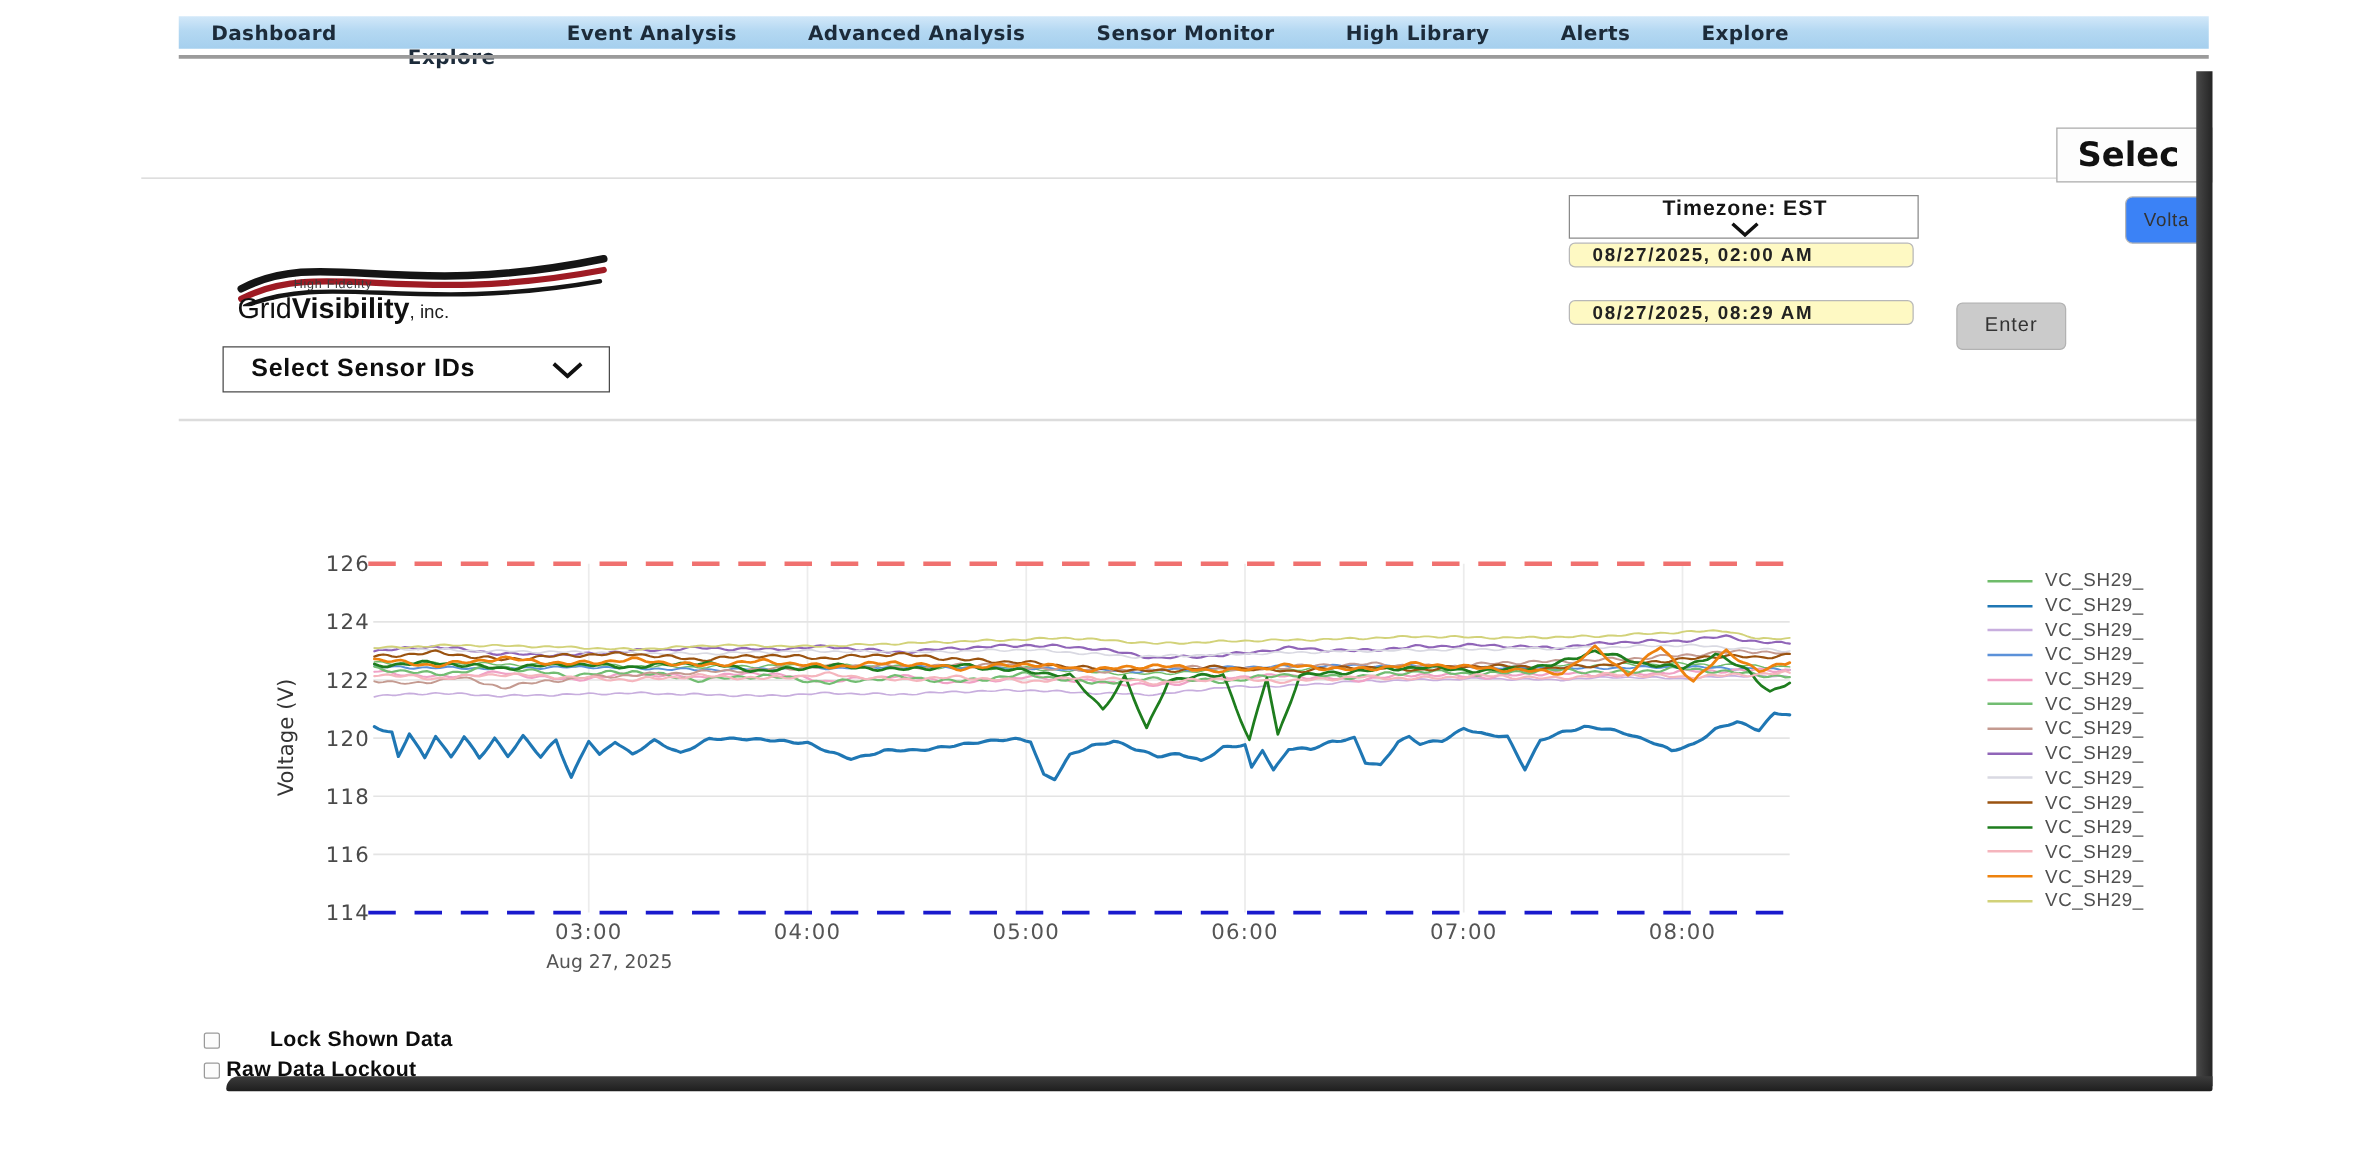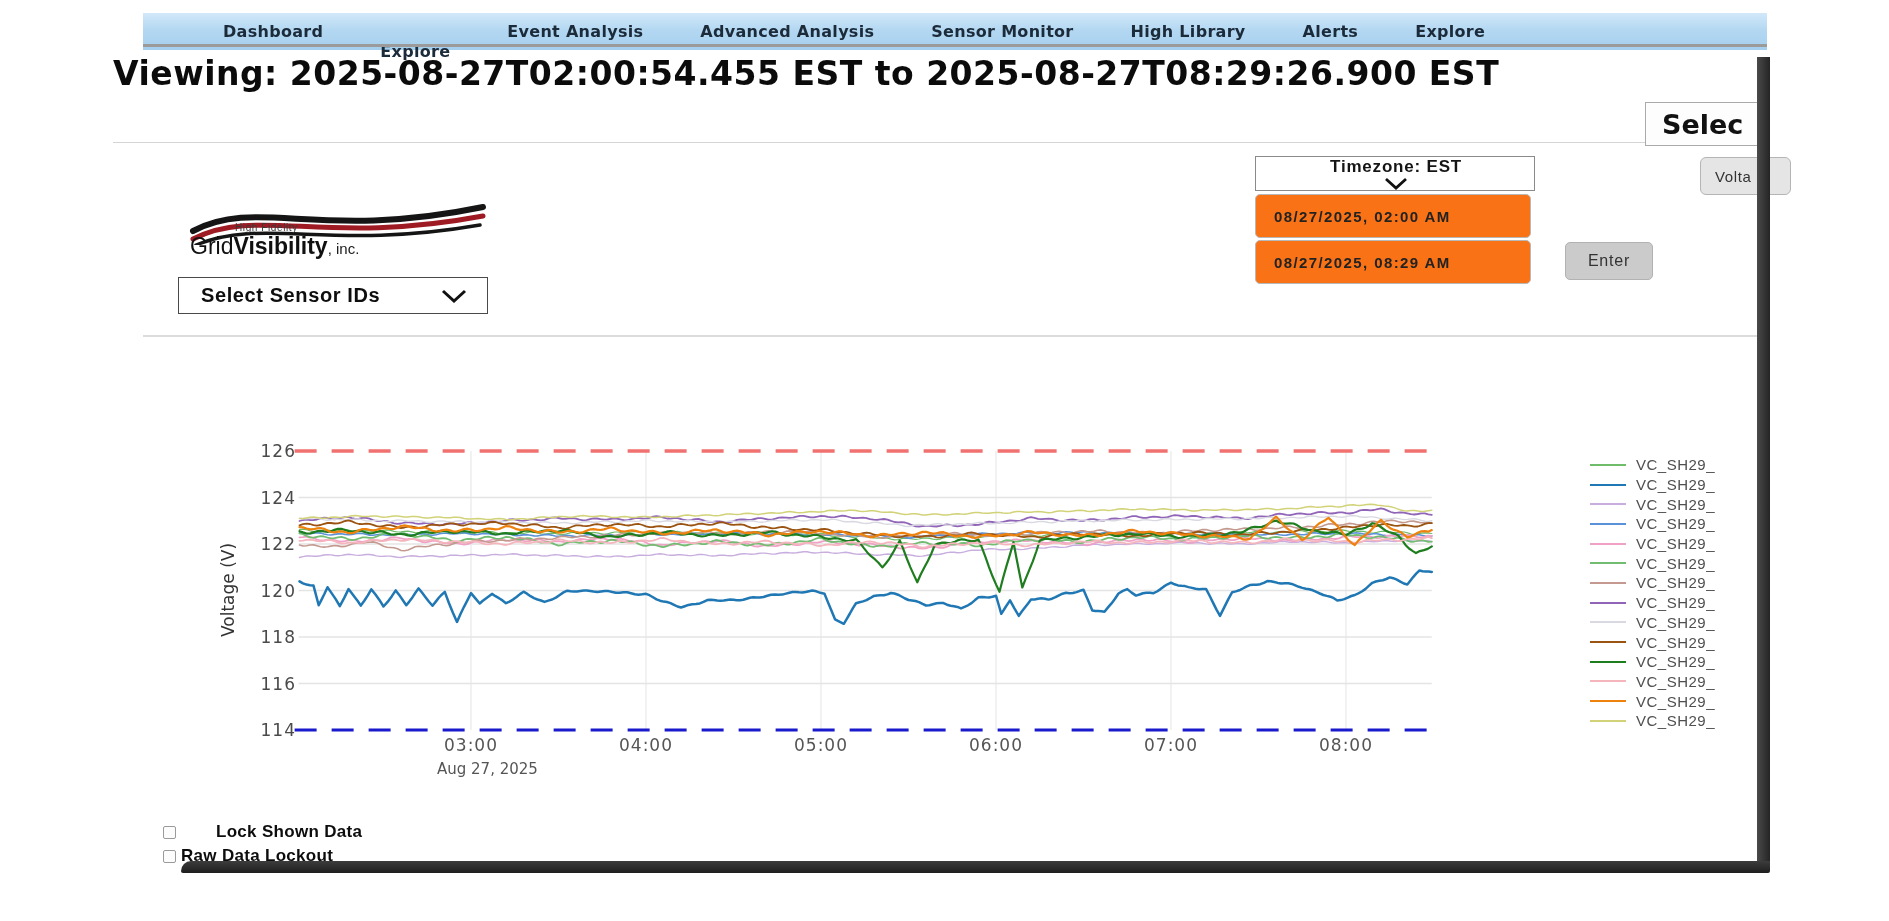--- a/index.html
+++ b/index.html
@@ -1,22 +1,22 @@
 <!DOCTYPE html>
 <html><head>
 <meta charset="utf-8">
 <style>
   html,body{margin:0;padding:0;background:#fff;}
   .page{position:relative;width:1889px;height:921px;background:#fff;overflow:hidden;
         font-family:"Liberation Sans",sans-serif;}
 
   
-  .nav{position:absolute;left:143px;top:13px;width:1624px;height:37px;
+  .nav{position:absolute;left:143px;top:13px;width:1624px;height:26px;
        background:linear-gradient(180deg,#d2e8f9 0%,#b4d8f2 45%,#a5cfee 100%);
-       display:flex;align-items:center;gap:57px;padding-left:80px;box-sizing:border-box;}
+       display:flex;align-items:center;gap:57px;padding-left:26px;box-sizing:border-box;}
   .nav-shadow{position:absolute;left:143px;top:44px;width:1624px;height:3px;background:#9b9b9b;}
   .nav-item{font-family:"DejaVu Sans",sans-serif;font-size:16px;font-weight:700;
             color:#1c2b3a;letter-spacing:.3px;white-space:nowrap;cursor:pointer;}
   .nav-item.active{text-underline-offset:4px;text-decoration-thickness:2px;margin-top:39px;}
 
   
   .viewing-title{position:absolute;left:113px;top:54px;width:1560px;
        font-family:"DejaVu Sans",sans-serif;font-size:33px;font-weight:700;color:#0b0b0b;
        letter-spacing:.5px;white-space:nowrap;}
   .divider-title{position:absolute;left:113px;top:142px;width:1644px;height:1px;background:#d4d4d4;}
@@ -25,28 +25,28 @@
   .select-btn{position:absolute;left:1645px;top:102px;width:125px;height:44px;background:#fdfdfd;
        border:1px solid #aaa;box-sizing:border-box;display:flex;align-items:center;
        padding-left:16px;font-family:"DejaVu Sans",sans-serif;font-size:27px;font-weight:700;color:#111;
        overflow:hidden;cursor:pointer;}
 
   
   .tz-box{position:absolute;left:1255px;top:156px;width:280px;height:35px;background:#fff;
        border:1px solid #8a8a8a;box-sizing:border-box;display:flex;align-items:center;
        justify-content:space-between;padding:0 16px 0 18px;cursor:pointer;flex-direction:column;}
   .tz-box span{font-size:17px;font-weight:700;color:#151515;letter-spacing:.8px;}
-  .dt-input{position:absolute;left:1255px;width:276px;height:44px;background:#f97316;border:1px solid #b8b8b8;
+  .dt-input{position:absolute;left:1255px;width:276px;height:20px;background:#fef9c3;border:1px solid #b8b8b8;
        border-radius:5px;box-sizing:border-box;display:flex;align-items:center;padding-left:18px;
        font-size:15px;font-weight:700;color:#222;letter-spacing:1.4px;cursor:text;}
   .dt-start{top:194px;} .dt-end{top:240px;}
   .enter-btn{position:absolute;left:1565px;top:242px;width:88px;height:38px;background:#cbcbcb;
        border:1px solid #b2b2b2;border-radius:5px;box-sizing:border-box;display:flex;align-items:center;
        justify-content:center;font-size:16px;color:#333;letter-spacing:.8px;cursor:pointer;}
-  .volta-btn{position:absolute;left:1700px;top:157px;width:91px;height:38px;background:#e5e5e5;
+  .volta-btn{position:absolute;left:1700px;top:157px;width:69px;height:38px;background:#3b82f6;
        border:1px solid #b5b5b5;border-radius:6px;box-sizing:border-box;display:flex;align-items:center;
        padding-left:14px;font-size:15px;color:#333;letter-spacing:.6px;overflow:hidden;cursor:pointer;}
 
   
   .logo{position:absolute;left:188px;top:193px;width:310px;height:75px;}
   .logo-tagline{position:absolute;left:47px;top:29px;font-size:10px;color:#3a3a3a;letter-spacing:.6px;}
   .logo-name{position:absolute;left:2px;top:40px;font-size:23px;color:#101010;white-space:nowrap;}
   .logo-name .bold{font-weight:800;}
   .logo-name .suffix{font-size:15px;color:#202020;}
 
@@ -77,21 +77,20 @@
 </head>
 <body>
 
 <div class="page">
 
   <div class="nav">
     <div style="display:contents"><div class="nav-item">Dashboard</div><div class="nav-item active">Explore</div><div class="nav-item">Event Analysis</div><div class="nav-item">Advanced Analysis</div><div class="nav-item">Sensor Monitor</div><div class="nav-item">High Library</div><div class="nav-item">Alerts</div><div class="nav-item">Explore</div></div>
   </div>
   <div class="nav-shadow"></div>
 
-  <div class="viewing-title">Viewing: 2025-08-27T02:00:54.455 EST to 2025-08-27T08:29:26.900 EST</div>
   <div class="divider-title"></div>
 
   <div class="select-btn">
     <span>Selec</span>
   </div>
 
   <div class="tz-box">
     <span>Timezone: EST</span>
     <svg width="24" height="13" viewBox="0 0 24 13">
       <path d="M2 2 L12 11 L22 2" fill="none" stroke="#111" stroke-width="2.8"></path>

